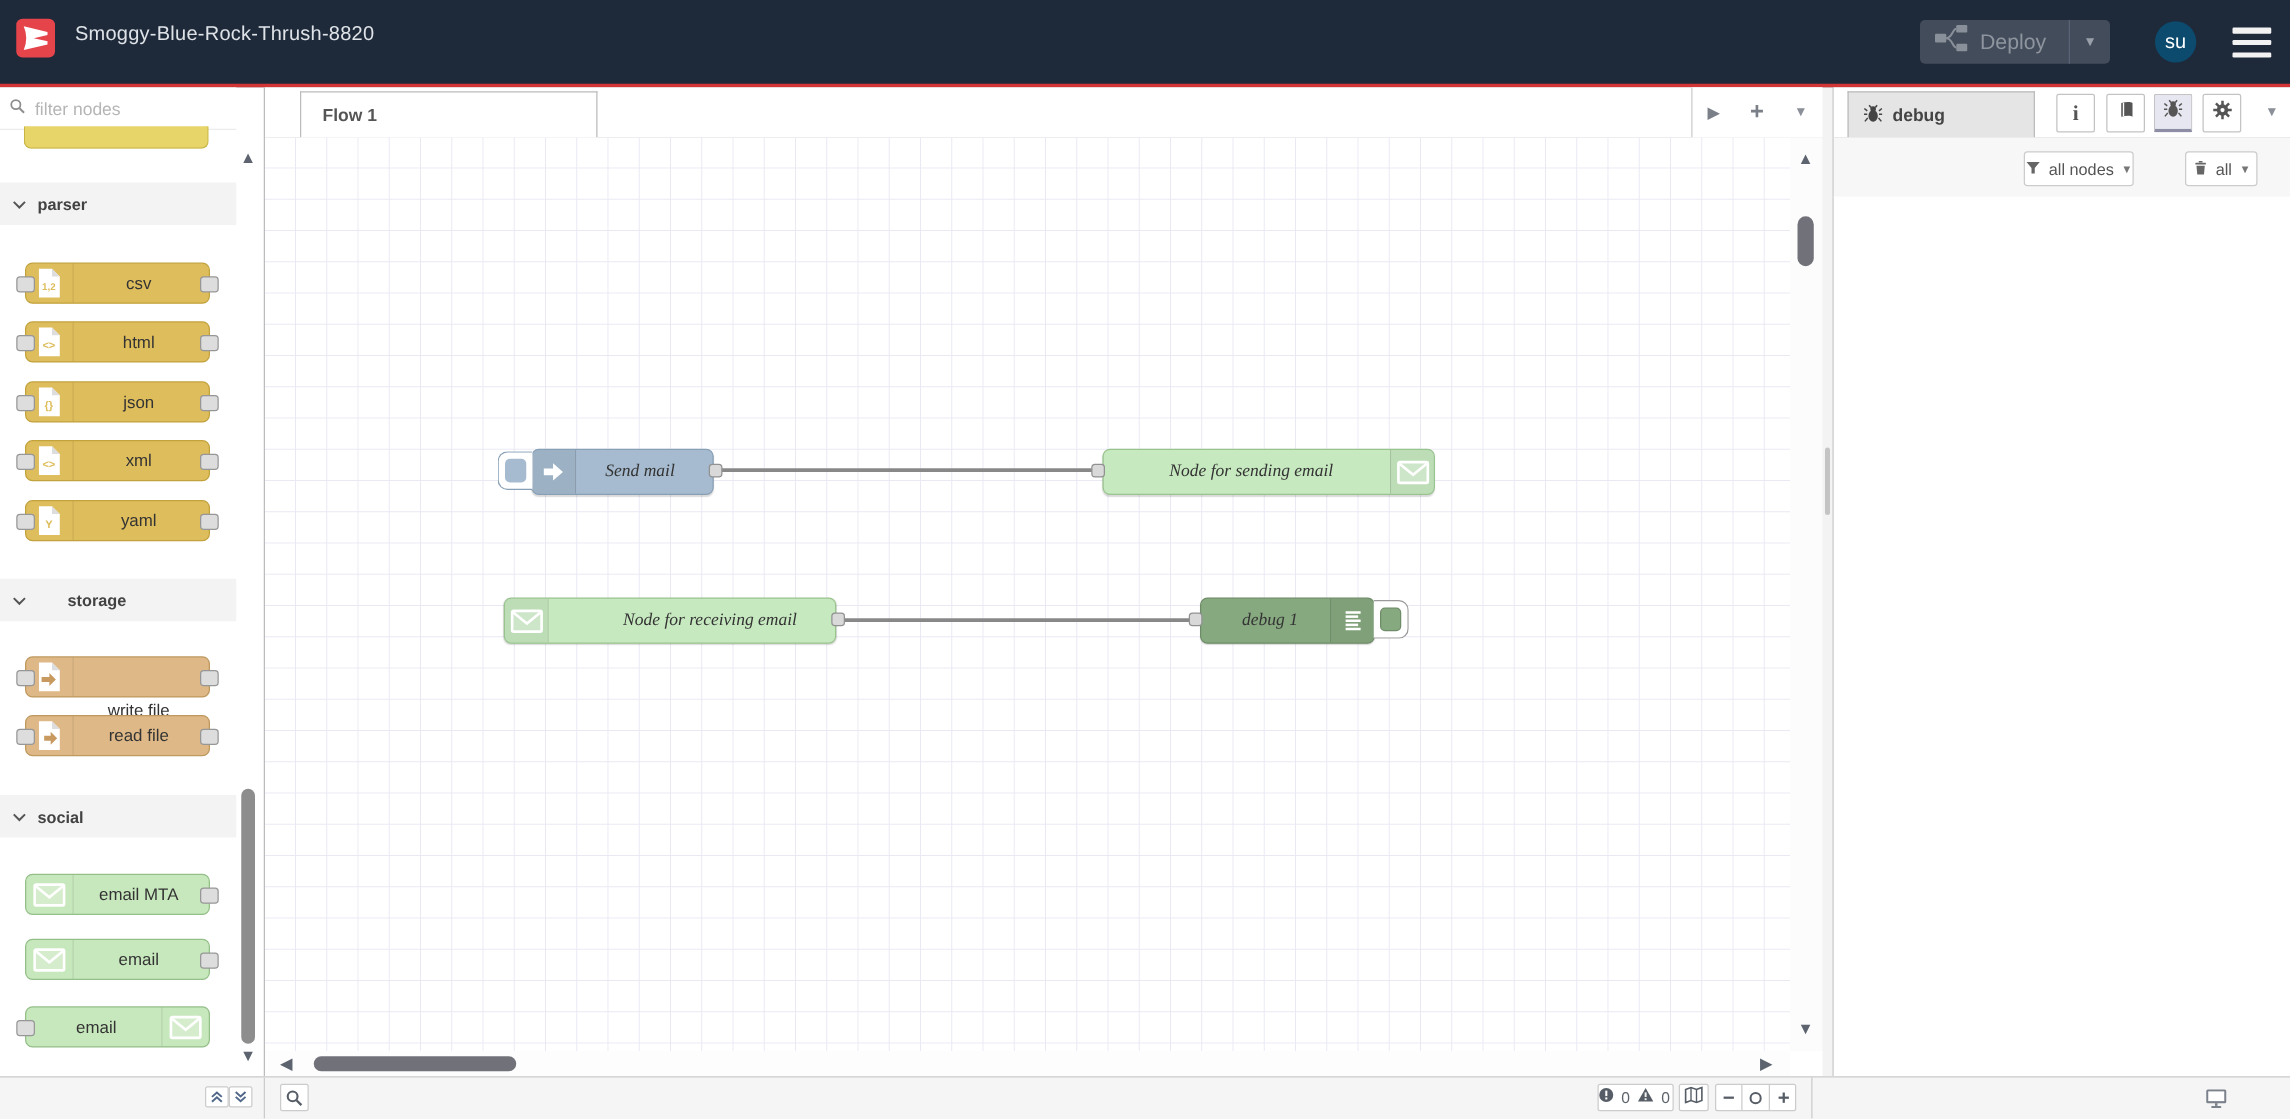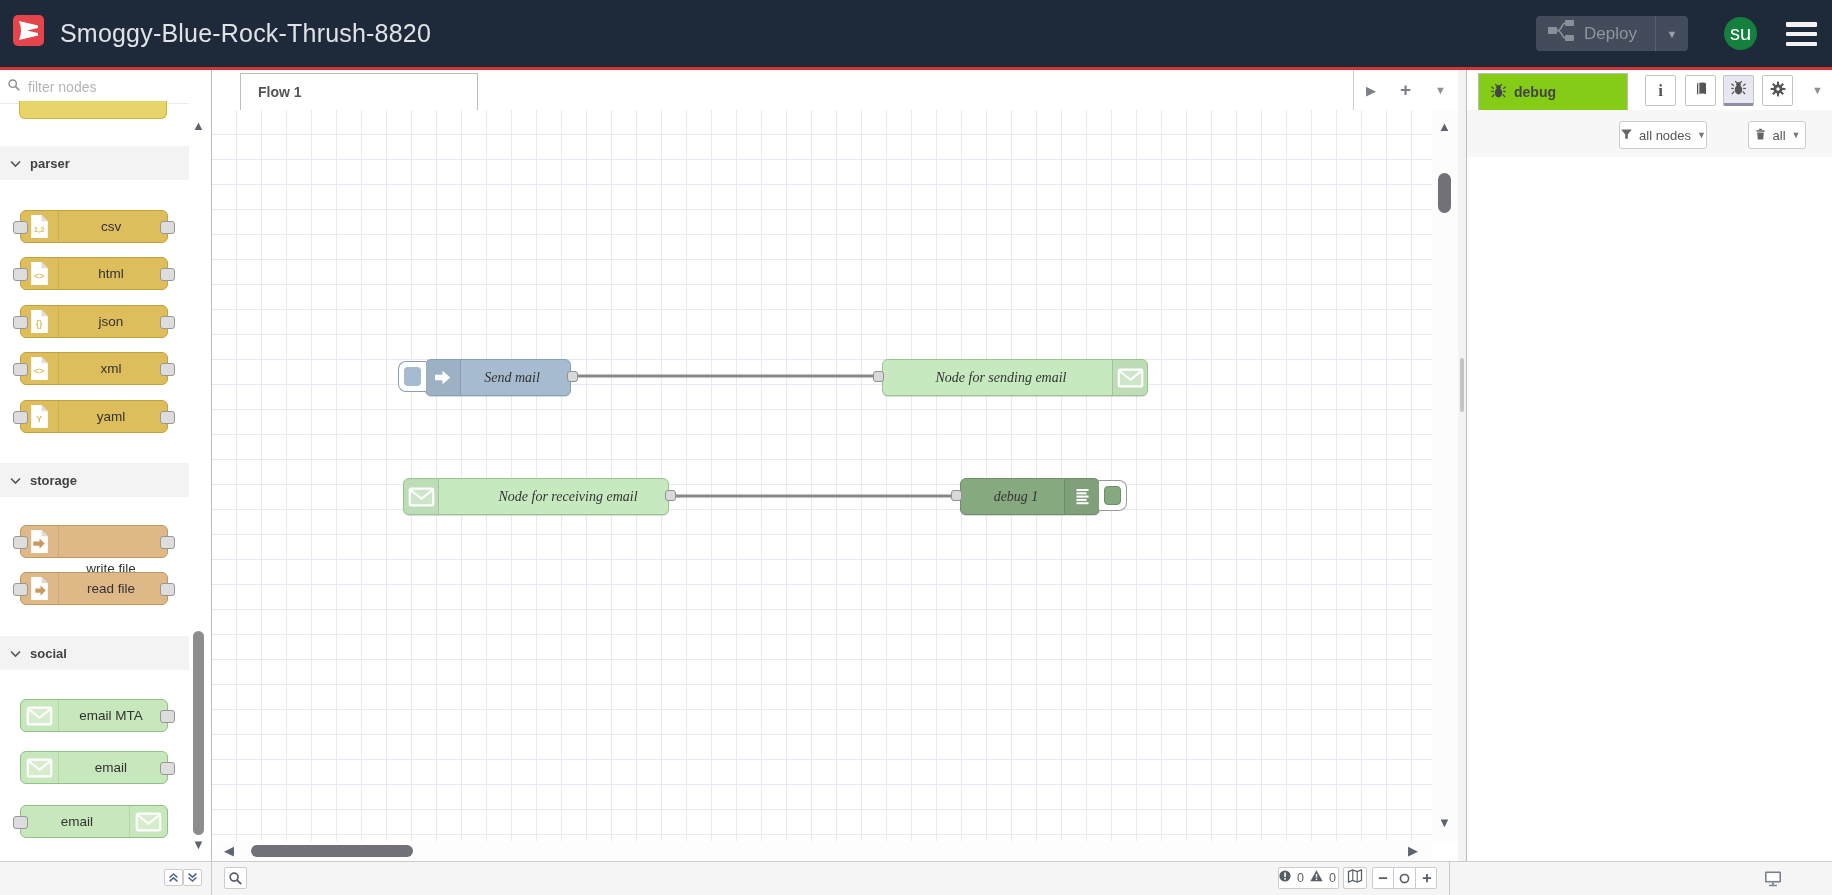--- a/index.html
+++ b/index.html
@@ -2,29 +2,29 @@
 <html><head>
 <meta charset="utf-8">
 <style>
   html,body{margin:0;padding:0;background:#e8e8e8;}
   #app{position:relative;width:1832px;height:895px;background:#fff;overflow:hidden;
        font-family:"Liberation Sans","DejaVu Sans",sans-serif;-webkit-font-smoothing:antialiased;}
   .abs{position:absolute;}
   
   #header{position:absolute;left:0;top:0;width:1832px;height:67px;background:#1e2a3a;border-bottom:3px solid #d23535;}
   #logo{position:absolute;left:13px;top:15px;width:31px;height:31px;border-radius:5px;background:#e5444b;}
-  #title{position:absolute;left:60px;top:19px;color:#dfe3e8;font-size:25px;letter-spacing:.2px;}
+  #title{position:absolute;left:60px;top:19px;color:#dfe3e8;font-size:16px;letter-spacing:.2px;}
   #deploy{position:absolute;left:1536px;top:16px;width:152px;height:35px;background:#434c5b;border-radius:4px;
           display:flex;align-items:center;color:#8e959f;font-size:17px;}
   #deploy .dep-ico{margin-left:12px;}
   #deploy .dep-label{margin-left:10px;flex:1;}
   #deploy .dep-div{width:1px;height:35px;background:#596274;}
   #deploy .dep-chev{width:32px;text-align:center;font-size:11px;color:#9aa0aa;}
-  #avatar{position:absolute;left:1724px;top:17px;width:33px;height:33px;border-radius:50%;background:#15803d;
-          color:#fff;font-size:20px;display:flex;align-items:center;justify-content:center;}
+  #avatar{position:absolute;left:1724px;top:17px;width:33px;height:33px;border-radius:50%;background:#0c4a6e;
+          color:#fff;font-size:16px;display:flex;align-items:center;justify-content:center;}
   #hamburger{position:absolute;left:1786px;top:22px;width:31px;height:24px;display:flex;flex-direction:column;justify-content:space-between;cursor:pointer;}
   #hamburger div{height:4.5px;background:#f2f2f2;border-radius:1px;}
   
   #palette{position:absolute;left:0;top:70px;width:211px;height:791px;background:#fff;border-right:1px solid #bcbcbc;}
   #filter-row{position:absolute;left:0;top:0;width:189px;height:33px;background:#fff;border-bottom:1px solid #ececec;}
   #filter-row input{position:absolute;left:26px;top:4px;width:150px;height:24px;border:none;outline:none;font-size:14px;color:#555;
           font-family:"Liberation Sans",sans-serif;}
   #filter-row input::placeholder{color:#b5b5b5;}
   #filter-row .search-ico{position:absolute;left:7px;top:8px;}
   .pal-header{position:absolute;left:0;width:189px;height:34px;background:#f3f3f3;color:#424242;font-size:13px;font-weight:bold;
@@ -58,21 +58,21 @@
   #vscroll .thumb{position:absolute;left:6px;top:63px;width:13px;height:40px;background:#71717a;border-radius:7px;}
   #hscroll{position:absolute;left:0;top:771px;width:1220px;height:20px;background:#fdfdfd;}
   #hscroll .thumb{position:absolute;left:39px;top:4px;width:162px;height:12px;background:#71717a;border-radius:6px;}
   .scroll-arrow{position:absolute;color:#5d6470;font-size:13px;line-height:1;}
   
   #splitter{position:absolute;left:1458px;top:70px;width:8px;height:825px;background:#f3f3f3;cursor:col-resize;}
   #splitter .handle{position:absolute;left:2px;top:288px;width:4px;height:54px;background:#c4c4c4;border-radius:2px;}
   
   #sidebar{position:absolute;left:1466px;top:70px;width:366px;height:791px;background:#fff;border-left:1px solid #bcbcbc;}
   #side-tabbar{position:absolute;left:0;top:0;width:366px;height:40px;background:#fff;border-bottom:1px solid #bcbcbc;}
-  #debug-tab{position:absolute;left:11px;top:3px;width:150px;height:37px;background:#84cc16;border:1px solid #bcbcbc;border-bottom:none;
+  #debug-tab{position:absolute;left:11px;top:3px;width:150px;height:37px;background:#e5e5e5;border:1px solid #bcbcbc;border-bottom:none;
         display:flex;align-items:center;gap:8px;padding-left:12px;box-sizing:border-box;color:#444;font-weight:bold;font-size:14px;}
   .side-btn{position:absolute;top:5px;width:31px;height:31px;background:#fff;border:1px solid #c3c3c3;border-radius:2px;
         display:flex;align-items:center;justify-content:center;cursor:pointer;box-sizing:border-box;}
   .side-btn.active{background:#e7e7f1;border-bottom:3px solid #8d8da6;}
   #side-filter{position:absolute;left:0;top:40px;width:366px;height:47px;background:#f7f7f7;border-bottom:1px solid #e3e3e3;}
   .filter-btn{position:absolute;top:11px;height:28px;background:#fff;border:1px solid #ccc;border-radius:3px;box-sizing:border-box;
         display:flex;align-items:center;justify-content:center;gap:6px;font-size:13px;color:#555;cursor:pointer;}
   
   #footer{position:absolute;left:0;top:861px;width:1832px;height:34px;background:#f5f5f5;border-top:1px solid #ccc;box-sizing:border-box;}
   #footer .vdiv{position:absolute;top:0;width:1px;height:33px;background:#ccc;}
@@ -193,21 +193,21 @@
             <svg width="21" height="25" viewBox="0 0 20 24">
               <path d="M2 1 h10 l6 6 v16 h-16 z" fill="#fff"></path>
               <path d="M12 1 l6 6 h-6 z" fill="#ddd"></path>
               <text x="9.6" y="17.5" font-size="8.5" font-weight="bold" text-anchor="middle" fill="#debd5c" font-family="Liberation Sans, sans-serif">Y</text>
             </svg>
           </div>
       <div class="lbl" style="left:38px;right:4px;">yaml</div>
       <div class="pal-port" style="left:-8px;"></div>
       <div class="pal-port" style="right:-8px;"></div>
     </div>
-        <div class="pal-header" style="top:393px;">
+        <div class="pal-header" style="top:393px;gap:24px;">
           <span class="chev"><svg width="11" height="8" viewBox="0 0 11 8">
               <polyline points="1,1.5 5.5,6 10,1.5" fill="none" stroke="#555" stroke-width="1.6"></polyline>
             </svg></span>
           <span>storage</span>
         </div>
         <div class="pal-node" style="top:455px;background:#deb887;border:1.5px solid #bf985e;">
       <div class="icon-sec" style="border-right:1px solid rgba(0,0,0,.08);left:0;">
             <svg width="21" height="25" viewBox="0 0 20 24">
               <path d="M2 1 h10 l6 6 v16 h-16 z" fill="#fff"></path>
               <path d="M12 1 l6 6 h-6 z" fill="#ddd"></path>

